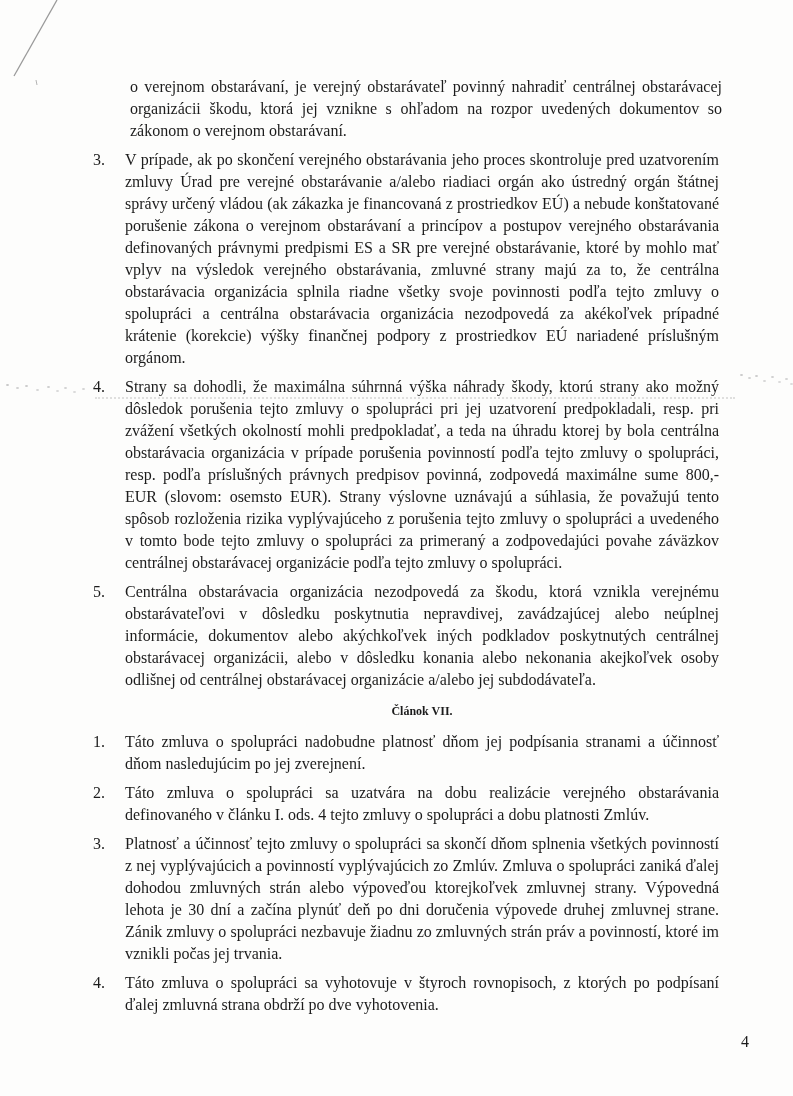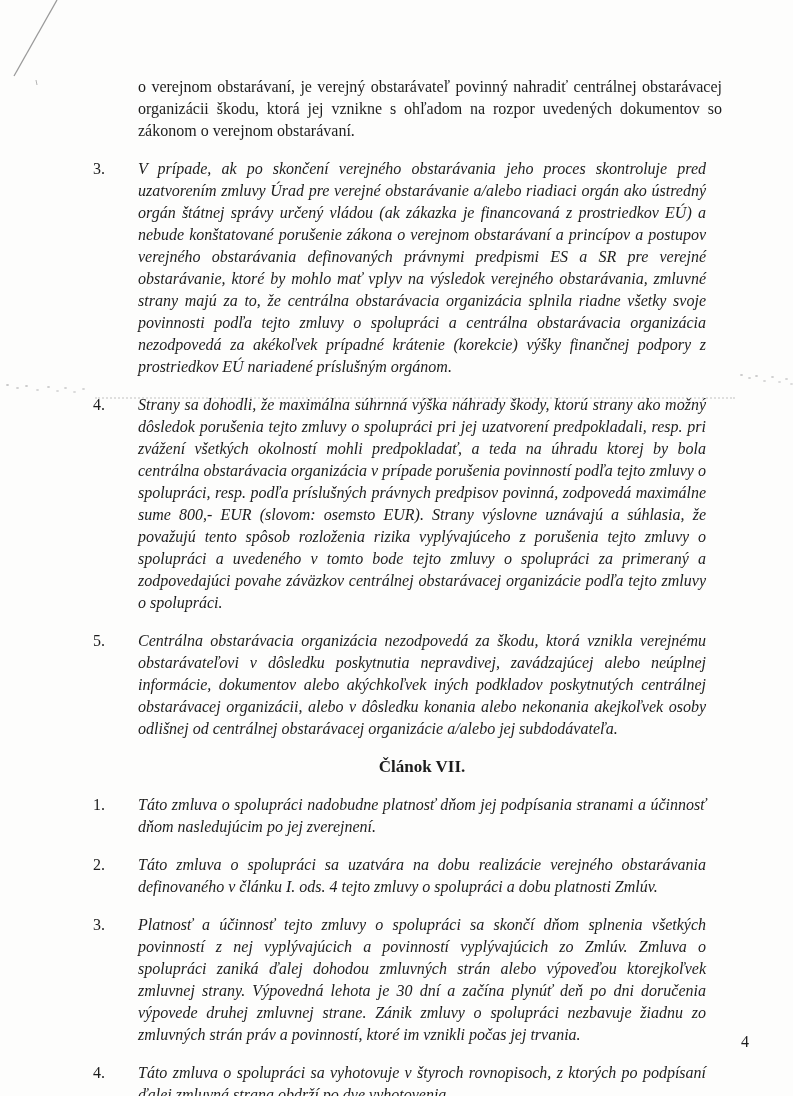--- a/index.html
+++ b/index.html
@@ -23,42 +23,41 @@
   }
   .textblock {
     position: absolute;
     left: 122px;
     top: 76px;
     width: 600px;
     font-size: 16px;
     line-height: 22px;
   }
   .cont {
-    margin: 0 0 7px 16px;
+    margin: 0 0 7px 8px;
     text-align: justify;
   }
   .item {
     position: relative;
     margin: 0 0 7px 0;
   }
   .item .num {
     position: absolute;
     left: -29px;
     top: 0;
     width: 24px;
   }
   .item .txt {
-    margin: 16px;
+    margin: 3px;
     text-align: justify;
-    font-style: italic;
   }
   .heading {
     margin: 9px 0 9px 0;
     text-align: center;
-    font-size: 17px;
+    font-size: 12px;
     font-weight: bold;
   }
   .pageno {
     position: absolute;
     left: 741px;
     top: 1033px;
     font-size: 16px;
   }
   
   .noise-left {

